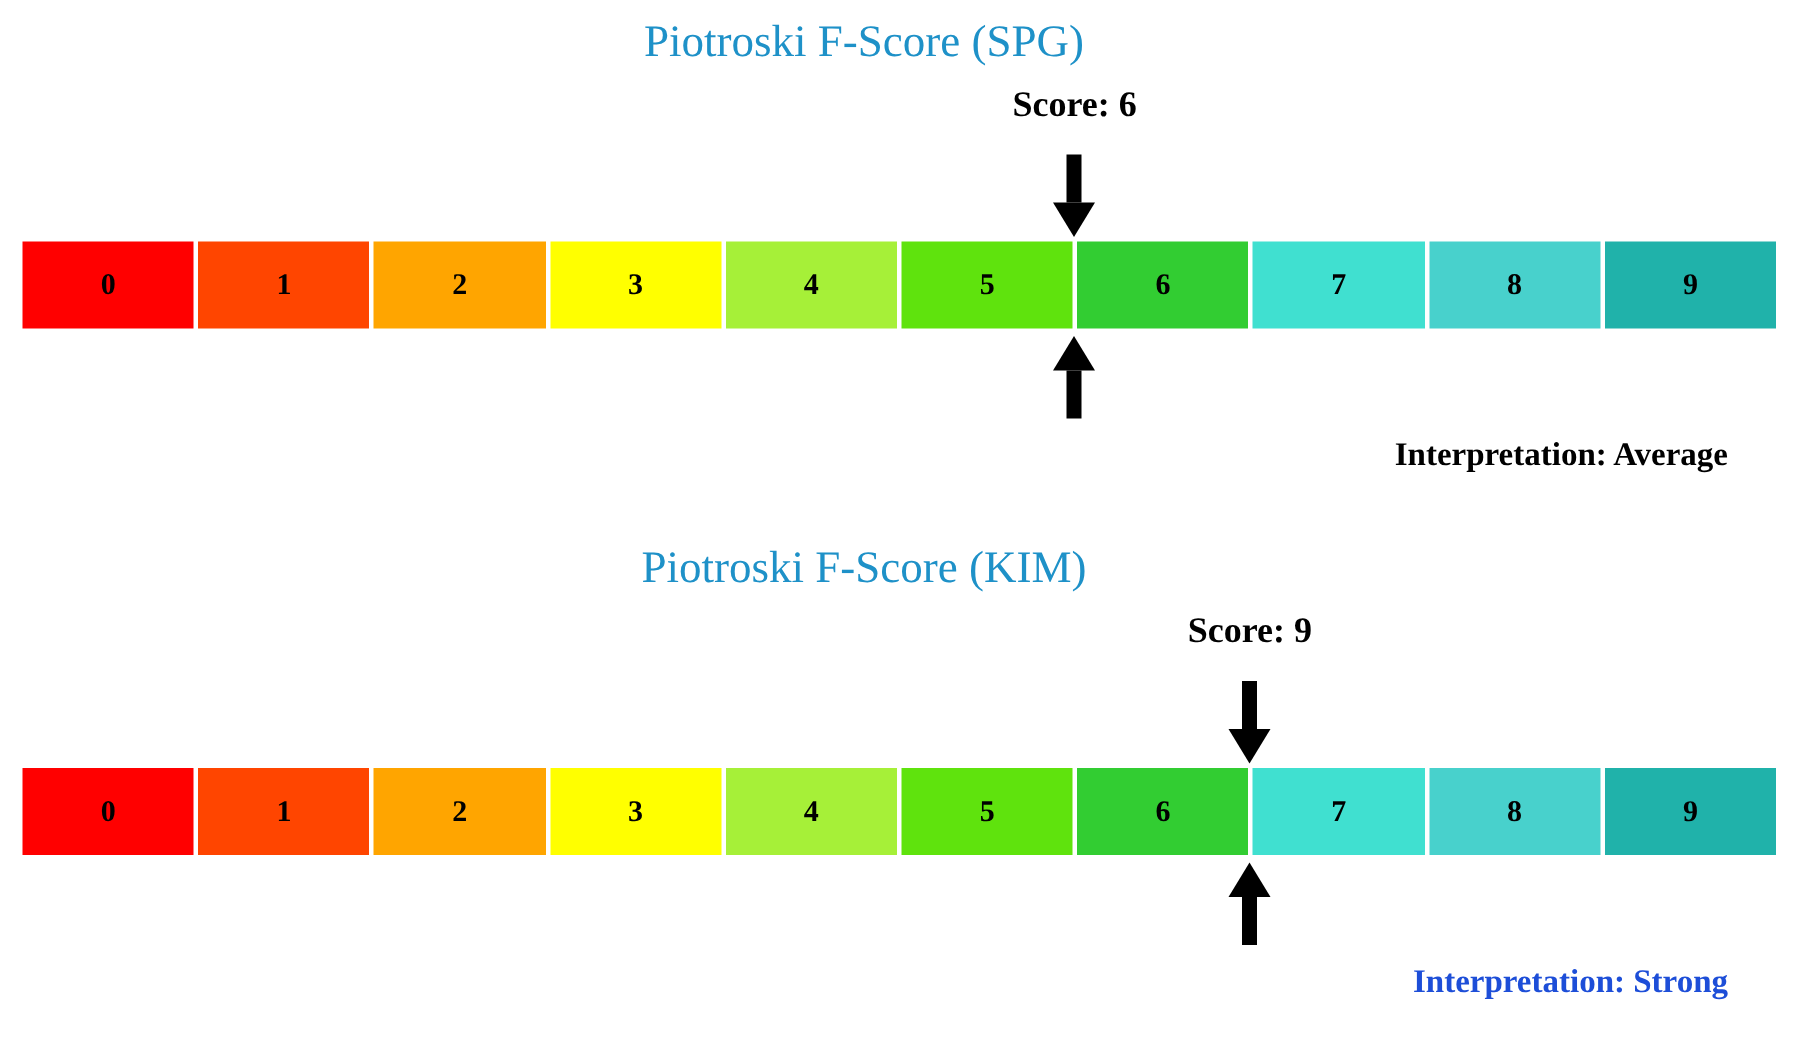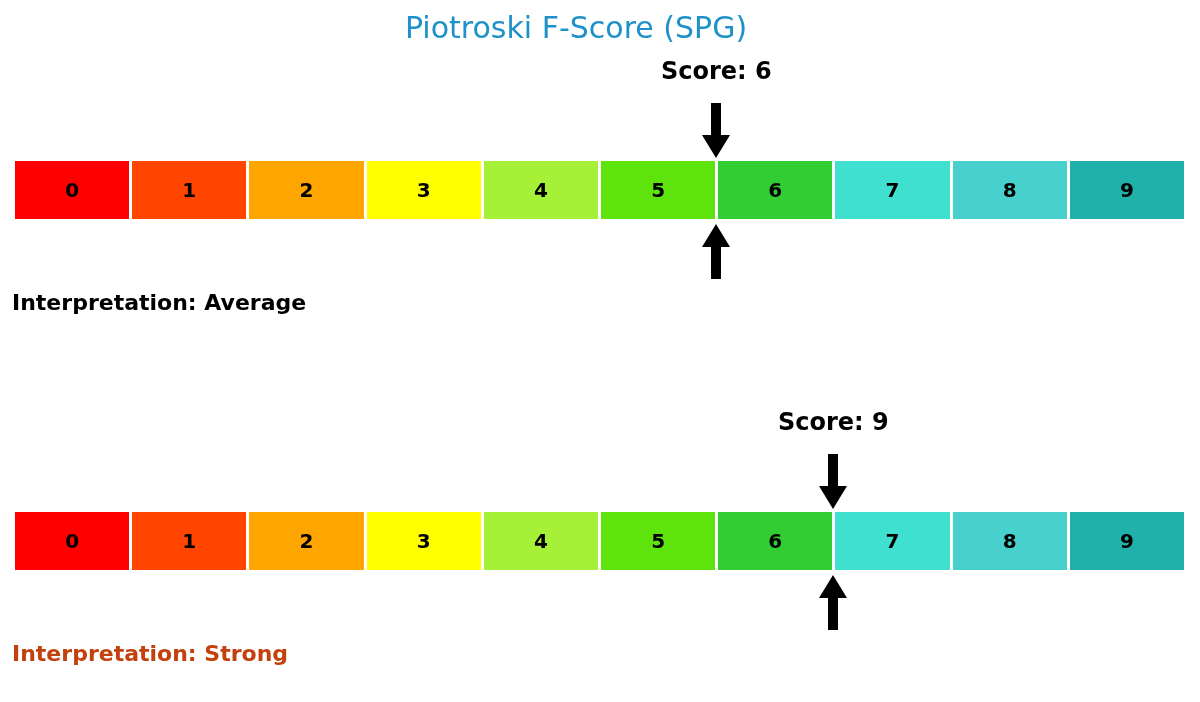--- a/index.html
+++ b/index.html
@@ -8,21 +8,21 @@
     background: #ffffff;
     font-family: "DejaVu Sans", "Liberation Sans", sans-serif;
   }
   .canvas {
     position: relative;
     width: 1200px;
     height: 702px;
     background: #ffffff;
     overflow: hidden;
   }
-  .chart-section { position: absolute; left: 0; top: 0; width: 1152px; height: 351px; }
+  .chart-section { position: absolute; left: 0; top: 0; width: 1152px; height: 351px; font-family: Liberation Serif, serif; }
   .chart-section.second { top: 351px; }
 
   .chart-title {
     position: absolute;
     left: 0; top: 10px;
     width: 100%;
     margin: 0;
     text-align: center;
     font-size: 30px;
     font-weight: 400;
@@ -71,24 +71,24 @@
     border-top: 23px solid #000000;
   }
   .arrow-head-up {
     width: 0; height: 0;
     border-left: 14px solid transparent;
     border-right: 14px solid transparent;
     border-bottom: 23px solid #000000;
   }
   .interpretation-label {
     position: absolute;
-    left: 12px; top. 289px;
+    left: 0; top. 289px;
     top: 289px;
     width: 100%;
-    text-align: left;
+    text-align: right;
     font-size: 22px;
     font-weight: 700;
     line-height: 1.25;
   }
 </style>
 </head>
 <body>
 
 <div class="canvas">
 
@@ -132,20 +132,21 @@
         </div>
       </div>
     <div class="arrow up anchor-x" style="left: 716.4px;">
       <div class="arrow-head-up" style="border-bottom-color: rgb(0, 0, 0);"></div>
       <div class="arrow-stem" style="background: rgb(0, 0, 0);"></div>
     </div>
     <div class="interpretation-label" style="color: rgb(0, 0, 0);">Interpretation: Average</div>
   </section>
 
   <section class="chart-section second">
+    <h1 class="chart-title" style="color: rgb(30, 145, 200);">Piotroski F-Score (KIM)</h1>
     <div class="score-label anchor-x" style="left: 833.3px;">Score: 9</div>
     <div class="arrow down anchor-x" style="left: 833.3px;">
       <div class="arrow-stem" style="background: rgb(0, 0, 0);"></div>
       <div class="arrow-head-down" style="border-top-color: rgb(0, 0, 0);"></div>
     </div>
     <div class="scale-bar">
         <div class="seg" style="background: rgb(255, 0, 0);">
           <span>0</span>
         </div>
         <div class="seg" style="background: rgb(255, 69, 0);">
@@ -173,16 +174,16 @@
           <span>8</span>
         </div>
         <div class="seg" style="background: rgb(32, 178, 170);">
           <span>9</span>
         </div>
       </div>
     <div class="arrow up anchor-x" style="left: 833.3px;">
       <div class="arrow-head-up" style="border-bottom-color: rgb(0, 0, 0);"></div>
       <div class="arrow-stem" style="background: rgb(0, 0, 0);"></div>
     </div>
-    <div class="interpretation-label" style="color: #c2410c;">Interpretation: Strong</div>
+    <div class="interpretation-label" style="color: #1d4ed8;">Interpretation: Strong</div>
   </section>
 
 </div>
 
 </body></html>

